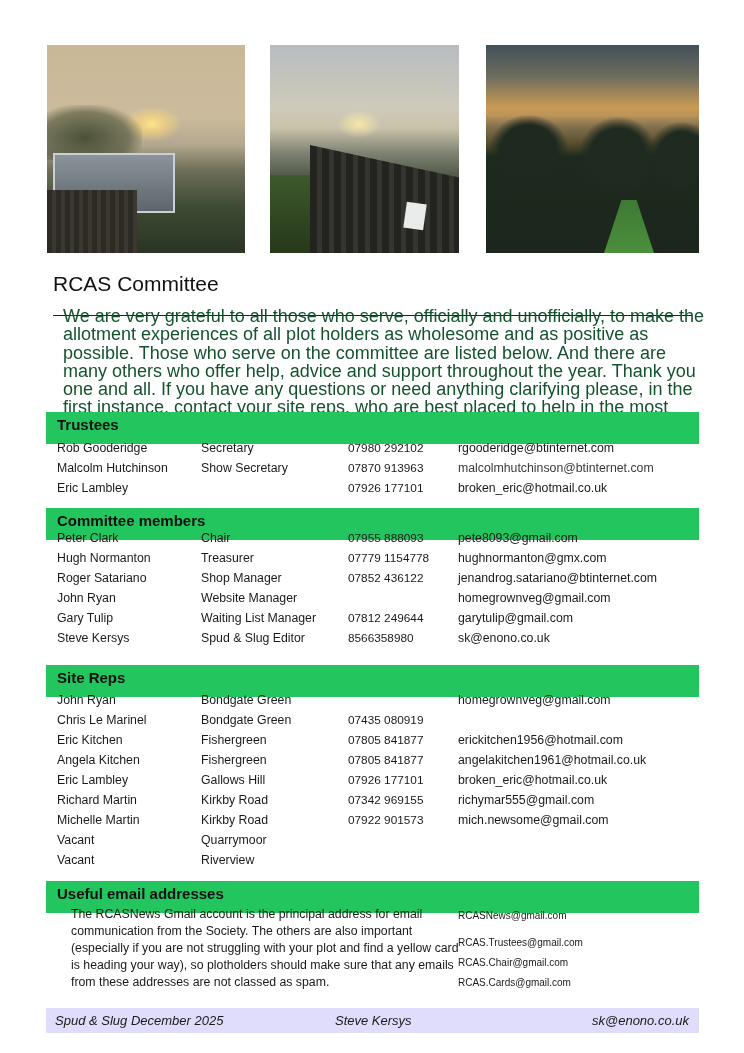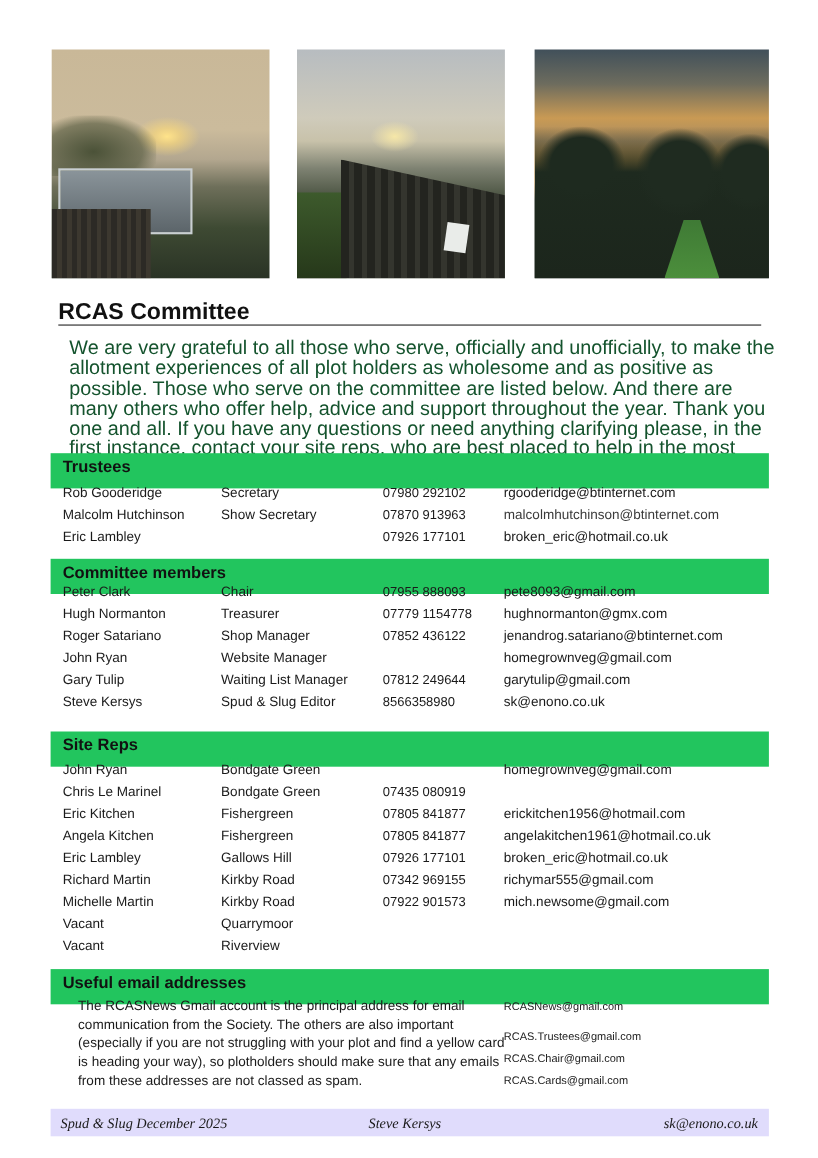--- a/index.html
+++ b/index.html
@@ -61,22 +61,22 @@
       linear-gradient(180deg, rgba(0,0,0,0) 0%, #1e2a1f 30%, #1c261c 100%);
   }
   .photo-3 .path {
     position: absolute; left: 118px; top: 155px; width: 50px; height: 53px;
     background: linear-gradient(180deg,#3f7a35,#4c8f3c);
     clip-path: polygon(35% 0, 65% 0, 100% 100%, 0 100%);
   }
 
   .title {
     position: absolute; left: 53px; top: 273px; width: 639px;
-    font-size: 21px; font-weight: bold; color: #111;
-    padding-bottom: 0; border-bottom: 1px solid #222;
+    font-size: 21px; font-weight: normal; color: #111;
+    padding-bottom: 20px; border-bottom: 1px solid #222;
     line-height: 22px;
   }
   .intro {
     position: absolute; left: 63px; top: 307px; width: 642px;
     font-size: 18px; line-height: 18.3px; color: #14532d;
   }
   .band {
     position: absolute; left: 46px; width: 653px; height: 32px;
     background: #22c55e;
     font-size: 15px; font-weight: bold; color: #111;
@@ -94,21 +94,21 @@
   .useful-text {
     position: absolute; left: 49px; top: 906px; width: 390px;
     font-size: 12.3px; line-height: 17px; color: #1a1a1a; margin-left: 22px;
   }
   .useful-emails { position: absolute; left: 458px; top: 906px; width: 240px; }
   .useful-emails div { position: absolute; left: 0; font-size: 10px; line-height: 20px; white-space: nowrap; }
 
   .footer {
     position: absolute; left: 46px; top: 1008px; width: 653px; height: 25px;
     background: #e0dcfc;
-    font-size: 13px; font-style: italic; color: #1a1a1a; line-height: 26px; font-family: Liberation Serif, serif;
+    font-size: 13px; font-style: italic; color: #1a1a1a; line-height: 26px;
   }
   .footer span { position: absolute; top: 0; }
   .f-left { left: 9px; }
   .f-mid { left: 289px; }
   .f-right { right: 10px; }
 </style>
 </head>
 <body>
 
 <div class="photo photo-1">

